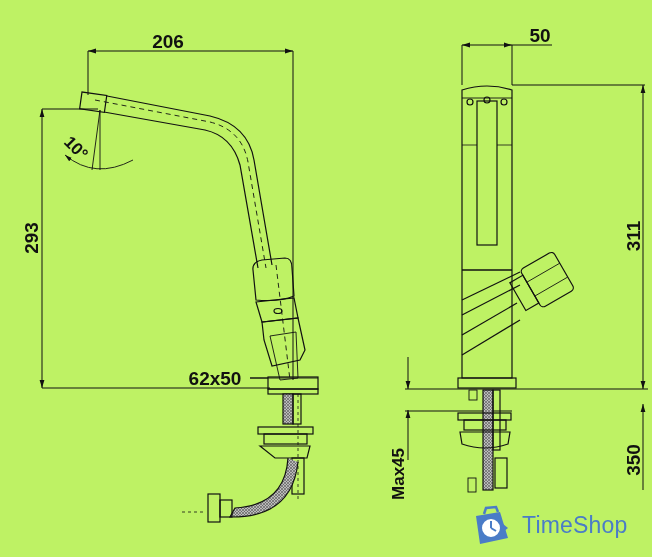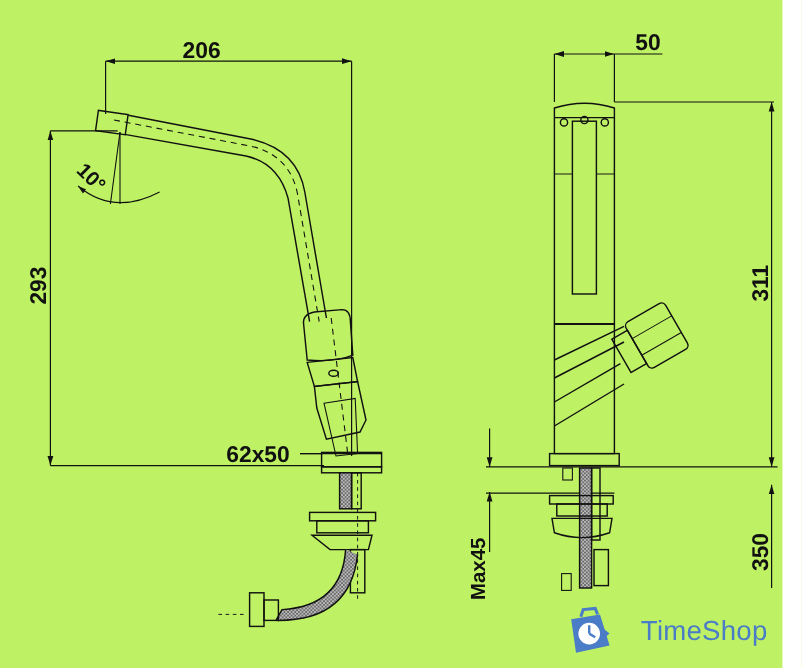--- a/index.html
+++ b/index.html
@@ -1,20 +1,20 @@
 <!DOCTYPE html>
 <html><head>
 <meta charset="utf-8">
 <style>
   html, body { margin: 0; padding: 0; background: #ffffff; }
   .canvas { position: relative; width: 652px; height: 557px; background: #bef264; overflow: hidden; }
   svg { position: absolute; left: 0; top: 0; }
   .dimtxt { font-family: "Liberation Sans", sans-serif; font-weight: bold; fill: #111111; }
   .brand { position: absolute; left: 470px; top: 505px; width: 170px; height: 40px; display: flex; align-items: center; }
-  .brand-name { font-family: "Liberation Sans", sans-serif; font-size: 23px; color: #4a7cc7; margin-left: 22px; letter-spacing: 0.2px; }
+  .brand-name { font-family: "Liberation Sans", sans-serif; font-size: 23px; color: #4a7cc7; margin-left: 10px; letter-spacing: 0.2px; }
 </style>
 </head>
 <body>
 
 <div class="canvas">
 <svg width="668" height="557" viewBox="0 0 668 557" xmlns="http://www.w3.org/2000/svg">
   <defs>
     <marker id="arr" viewBox="0 0 10 10" refX="10" refY="5" markerWidth="8" markerHeight="8" orient="auto-start-reverse">
       <path d="M0,2 L10,5 L0,8 z" fill="#111"></path>
     </marker>

